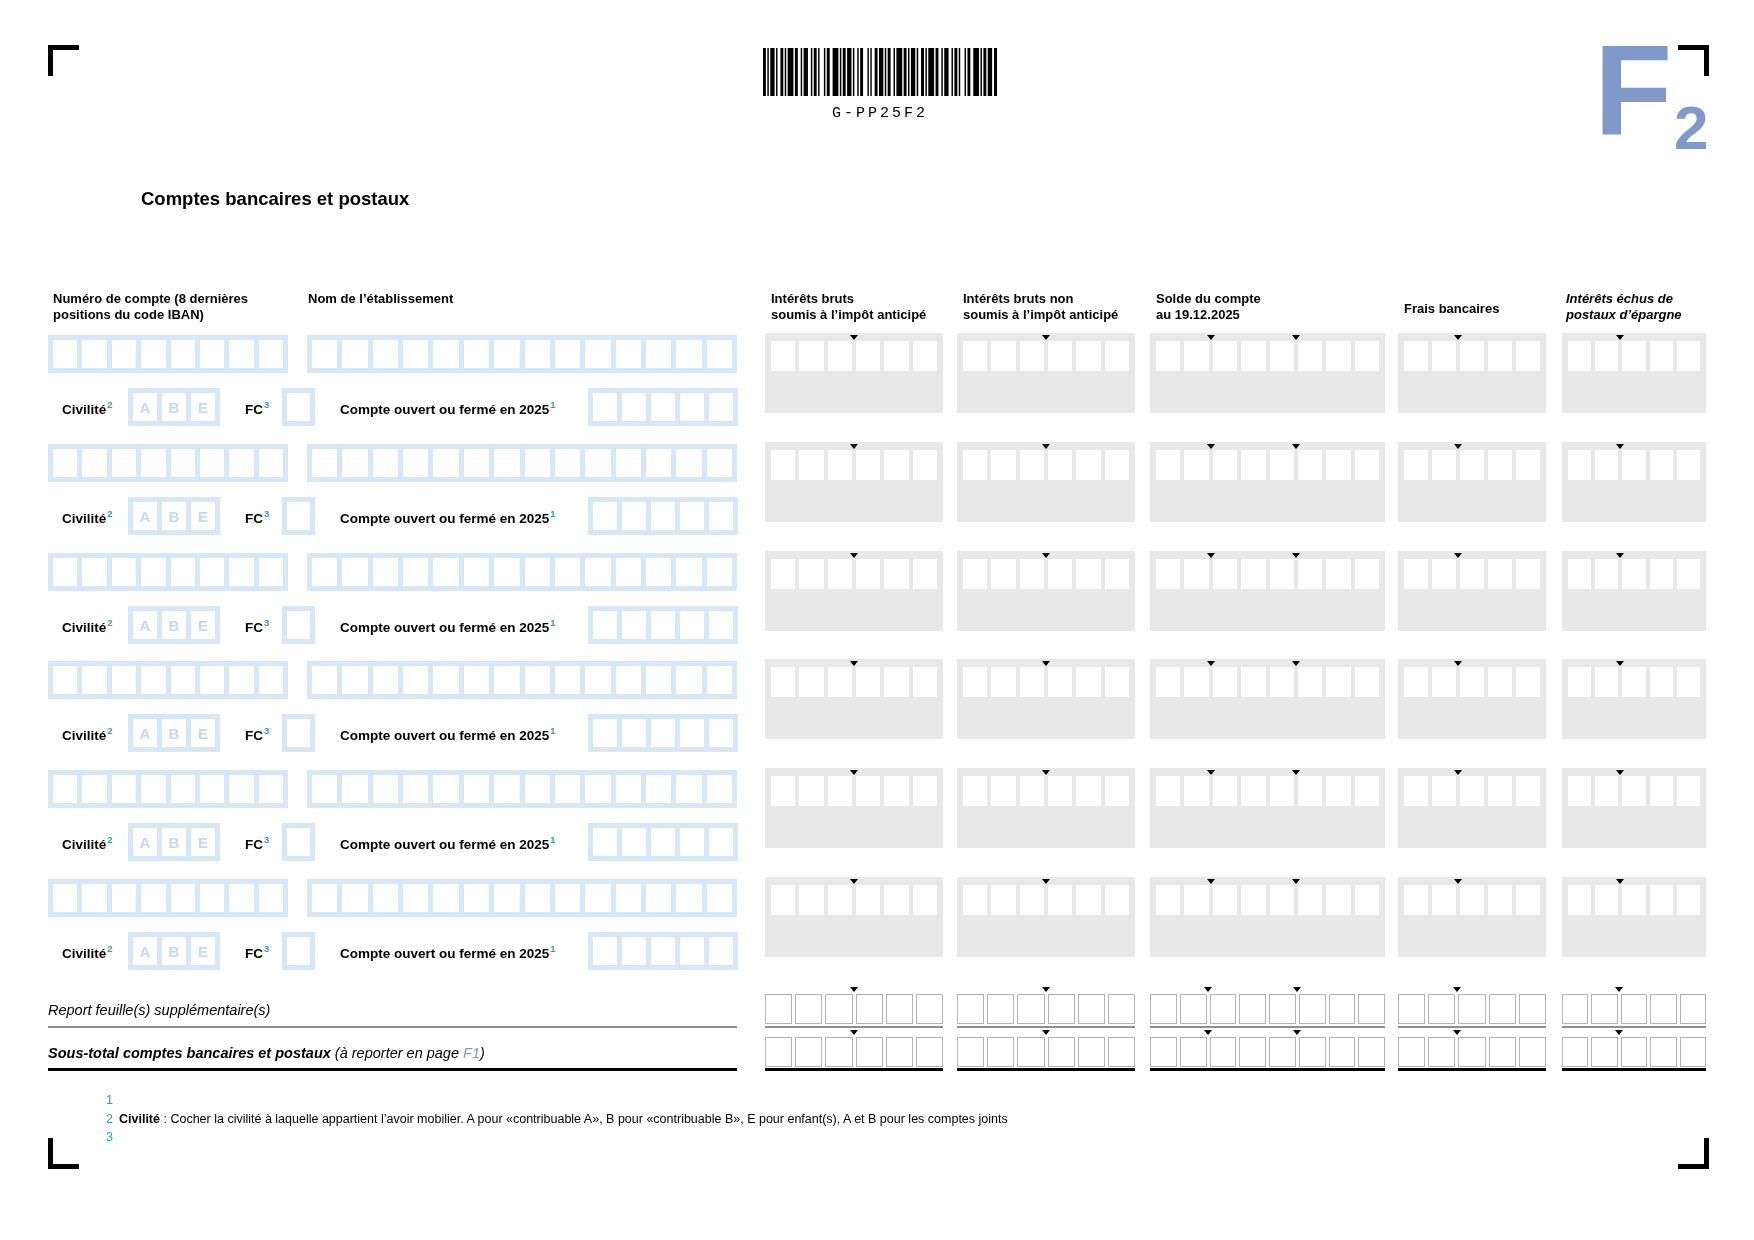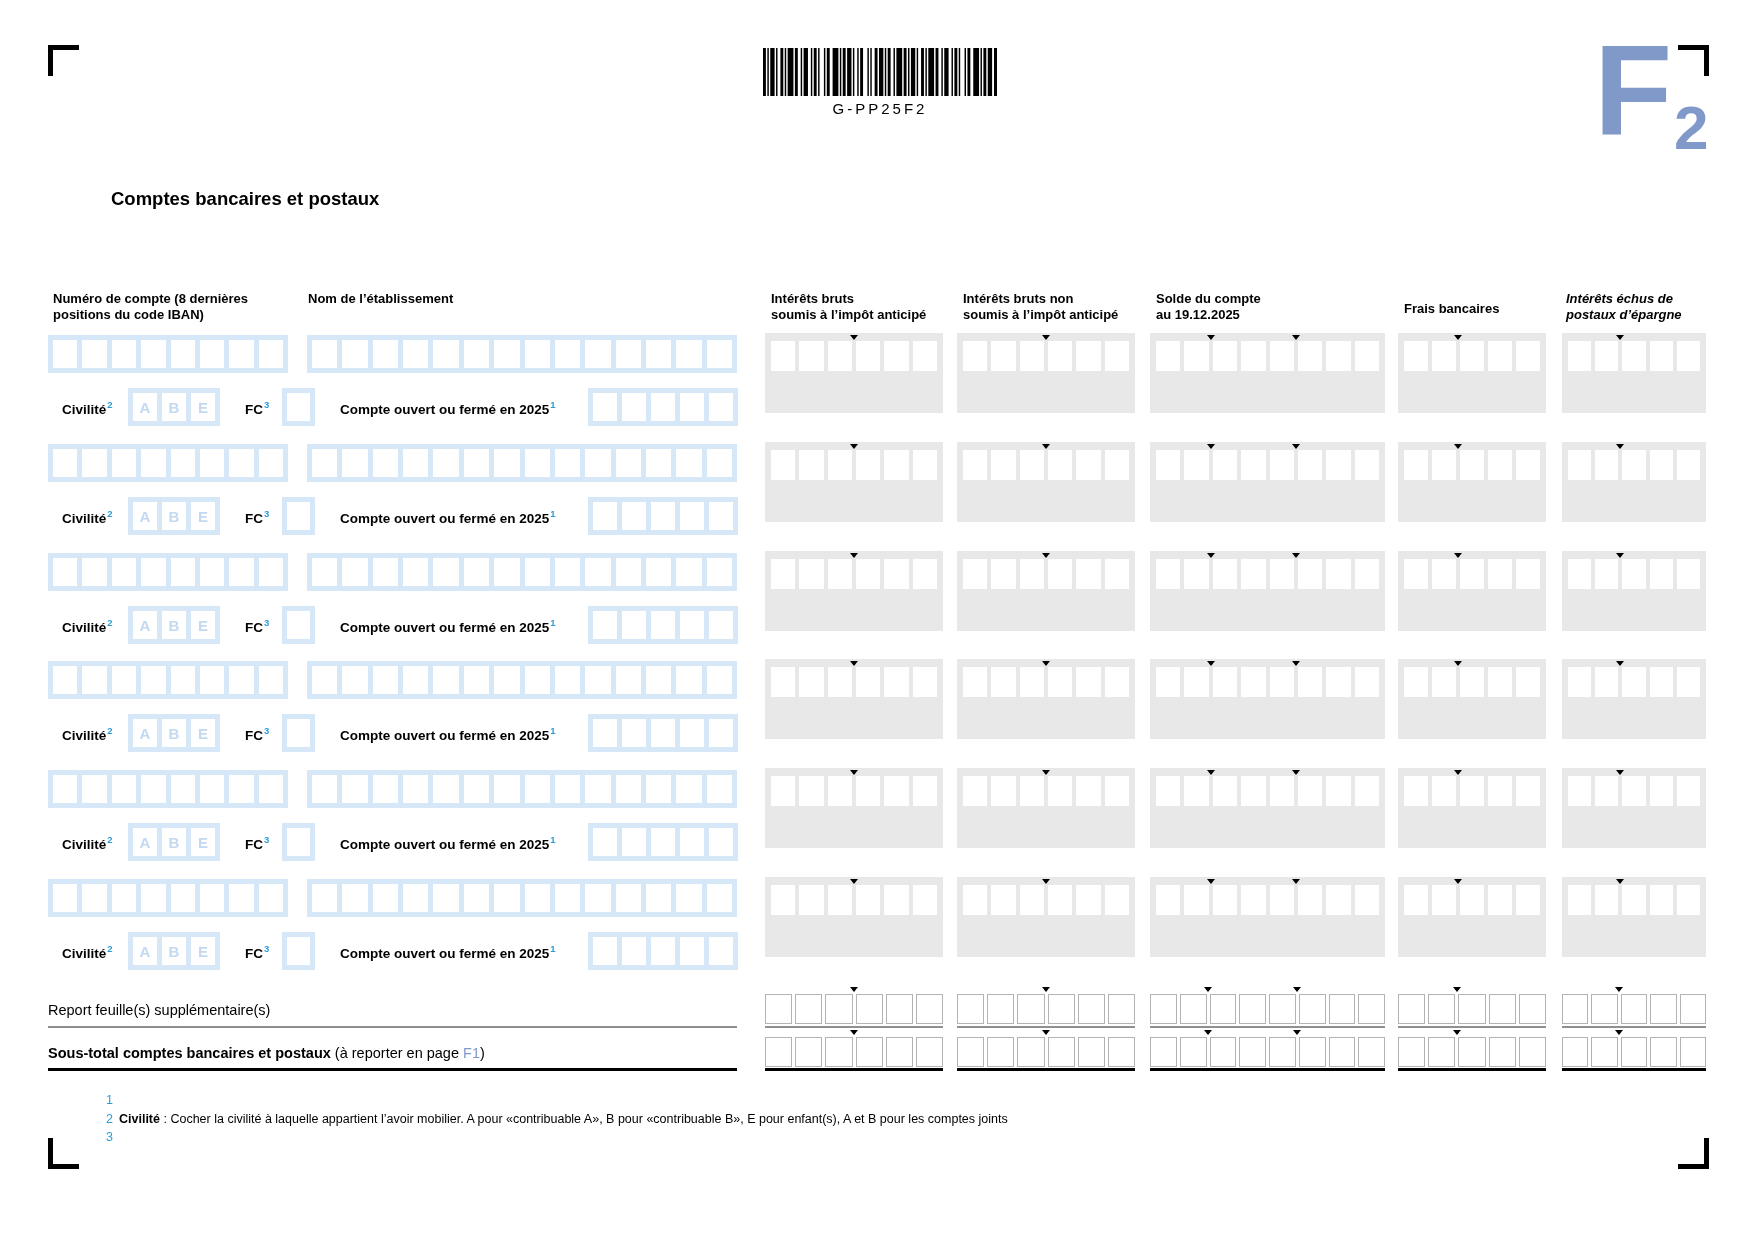--- a/index.html
+++ b/index.html
@@ -8,28 +8,28 @@
 
   
   .corner{position:absolute;width:26px;height:26px;}
   .corner.tl{left:48px;top:45px;border-top:5px solid #000;border-left:5px solid #000;}
   .corner.tr{left:1678px;top:45px;border-top:5px solid #000;border-right:5px solid #000;}
   .corner.bl{left:48px;top:1138px;border-bottom:5px solid #000;border-left:5px solid #000;}
   .corner.br{left:1678px;top:1138px;border-bottom:5px solid #000;border-right:5px solid #000;}
 
   
   .barcode{position:absolute;left:763px;top:48px;width:234px;text-align:center;}
-  .barcode-text{font-family:Liberation Sans, sans-serif;font-size:15px;letter-spacing:3px;}
+  .barcode-text{margin-top:5px;font-family:Liberation Mono, monospace;font-size:15px;letter-spacing:3px;}
 
   
   .form-code{position:absolute;left:1594px;top:40px;color:#8199c9;font-weight:bold;}
   .form-code .big{position:absolute;left:0;top:0;font-size:128px;line-height:100px;}
   .form-code .sub{position:absolute;left:80px;top:62px;font-size:62px;line-height:52px;}
 
-  .title{position:absolute;left:111px;top:188px;margin:0;font-size:18.5px;font-weight:bold;}
+  .title{position:absolute;left:141px;top:188px;margin:0;font-size:18.5px;font-weight:bold;}
 
   
   .hdr{position:absolute;top:291px;font-size:13px;font-weight:bold;line-height:15.5px;white-space:nowrap;}
   .hdr.acc{left:53px;}
   .hdr.est{left:308px;}
   .hdr.ah1{left:771px;} .hdr.ah2{left:963px;} .hdr.ah3{left:1156px;}
   .hdr.ah4{left:1404px;top:301px;} .hdr.ah5{left:1566px;font-style:italic;}
 
   
   .row-group{position:absolute;left:0;width:1754px;height:92px;}
@@ -48,21 +48,21 @@
 
   
   .amt{position:absolute;top:-2px;height:80px;background:#e8e8e8;}
   .amt .cells{position:absolute;left:6px;right:6px;top:8px;height:30px;display:flex;gap:4px;}
   .amt .cells .acell{flex:1;background:#fff;}
   .tri{position:absolute;width:0;height:0;border-left:4px solid transparent;border-right:4px solid transparent;
        border-top:5px solid #000;}
   .amt .tri{top:2px;}
 
   
-  .total-row{position:absolute;left:0;width:1698px;height:42px;}
+  .total-row{position:absolute;left:0;width:1698px;height:42px;font-style:italic;}
   #report-row{top:986px;} #subtotal-row{top:1029px;}
   .total-label{position:absolute;left:48px;top:16px;font-size:14.5px;white-space:nowrap;}
   .total-label b{font-weight:bold;}
   .total-label .pagelink{color:#8199c9;}
   .row-underline{position:absolute;left:48px;width:689px;bottom:0;height:2px;background:#8f8f8f;}
   #subtotal-row .row-underline{height:3px;background:#000;}
   .tcomb{position:absolute;top:0;height:42px;}
   .tcomb .cells{position:absolute;left:0;right:0;top:8px;height:30px;display:flex;gap:3px;}
   .tcomb .cells .acell{flex:1;background:#fff;border:1px solid #b3b3b3;box-sizing:border-box;}
   .tcomb .tri{top:1px;}

